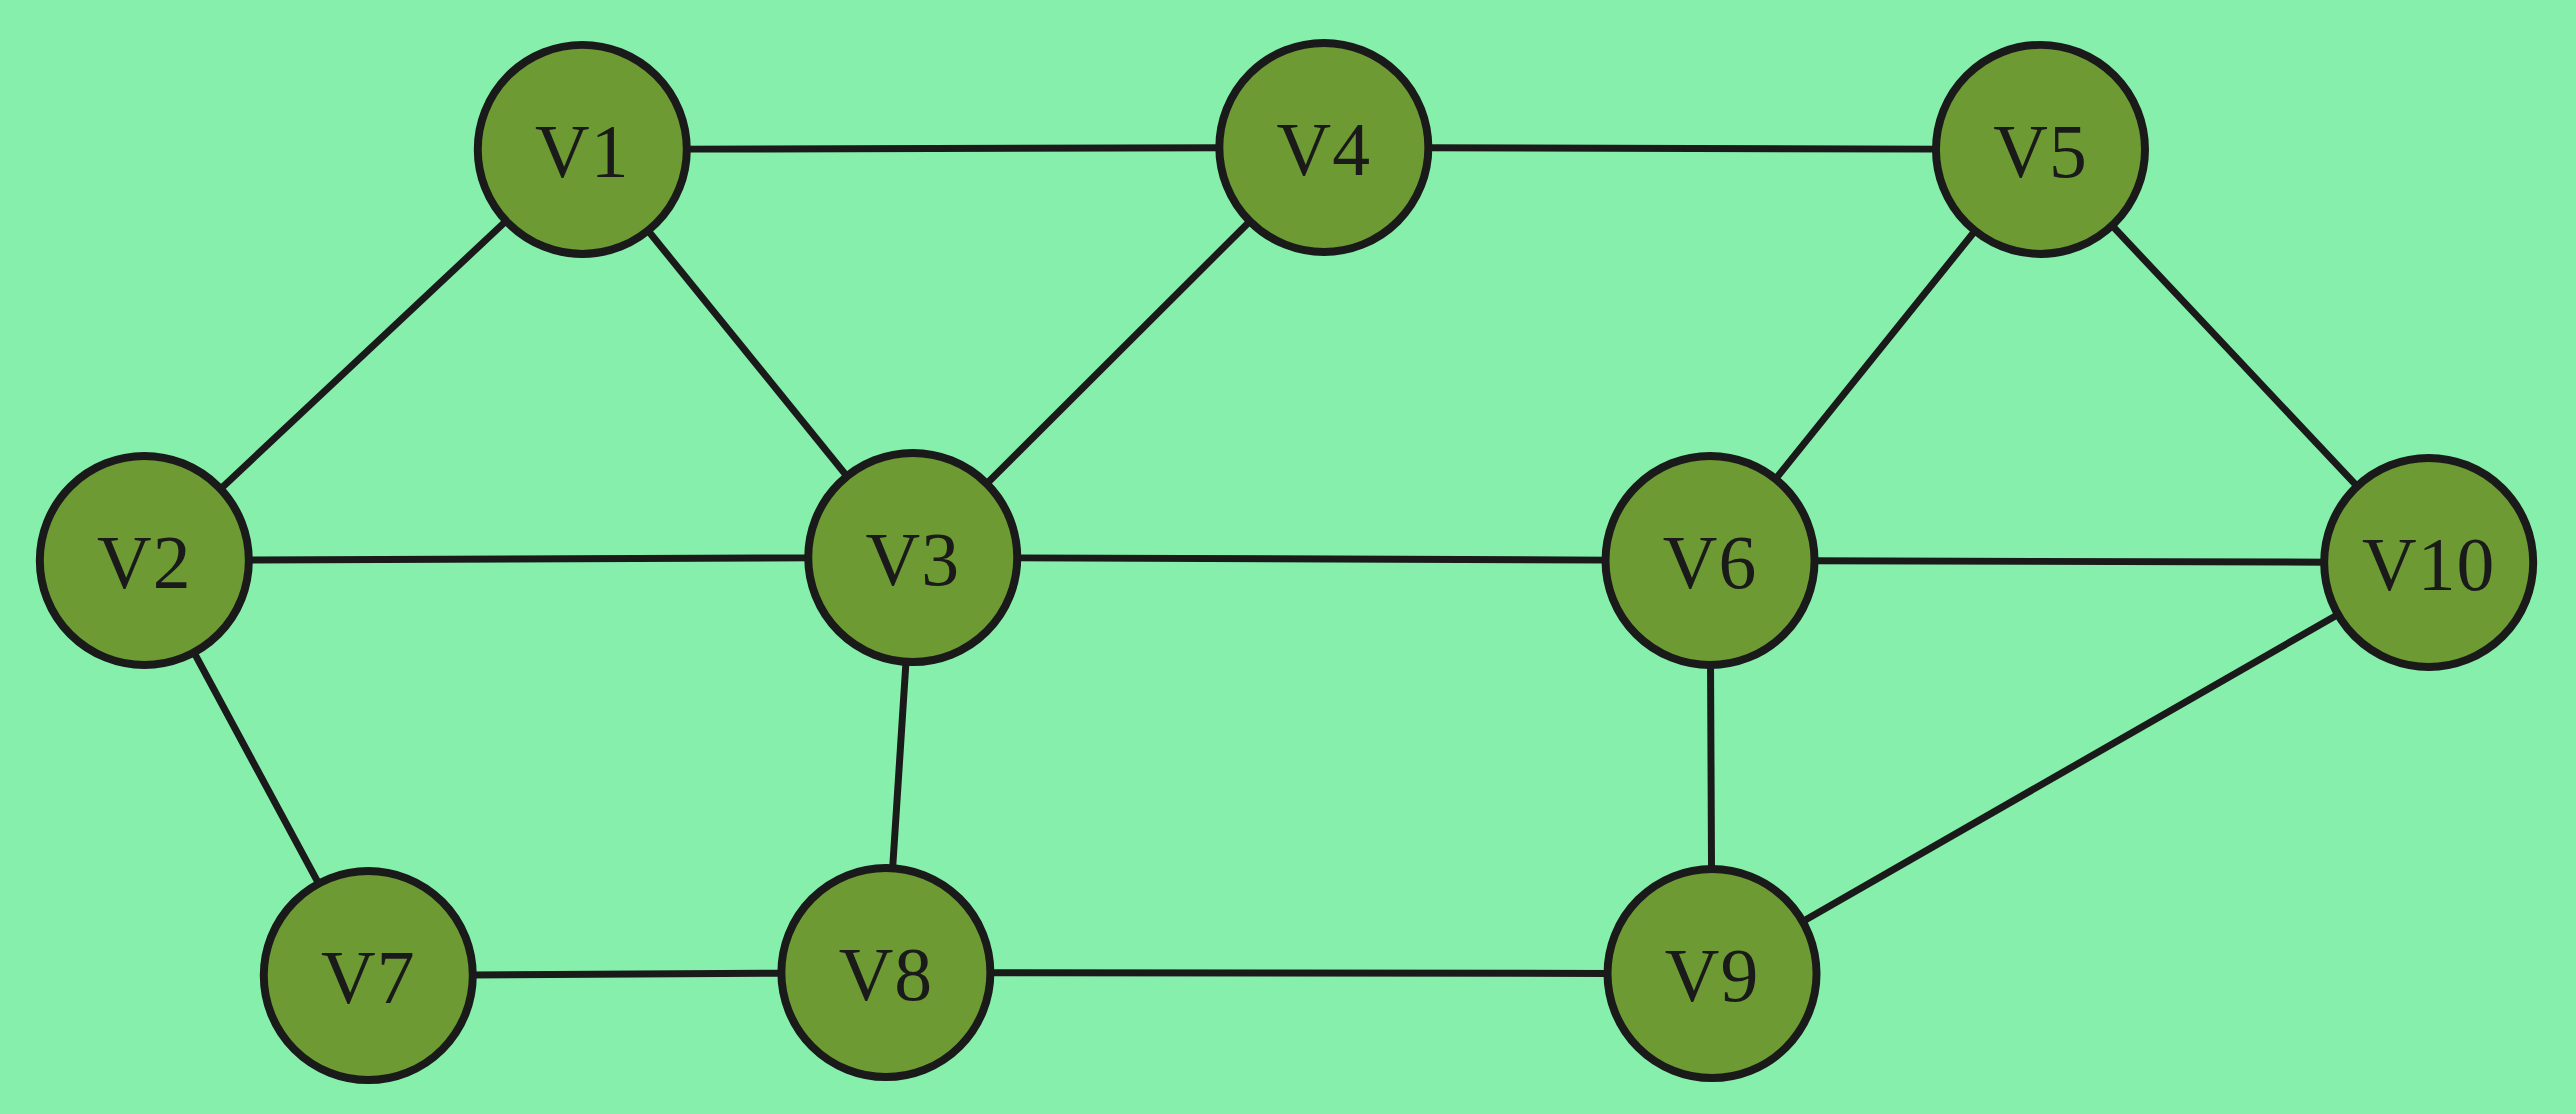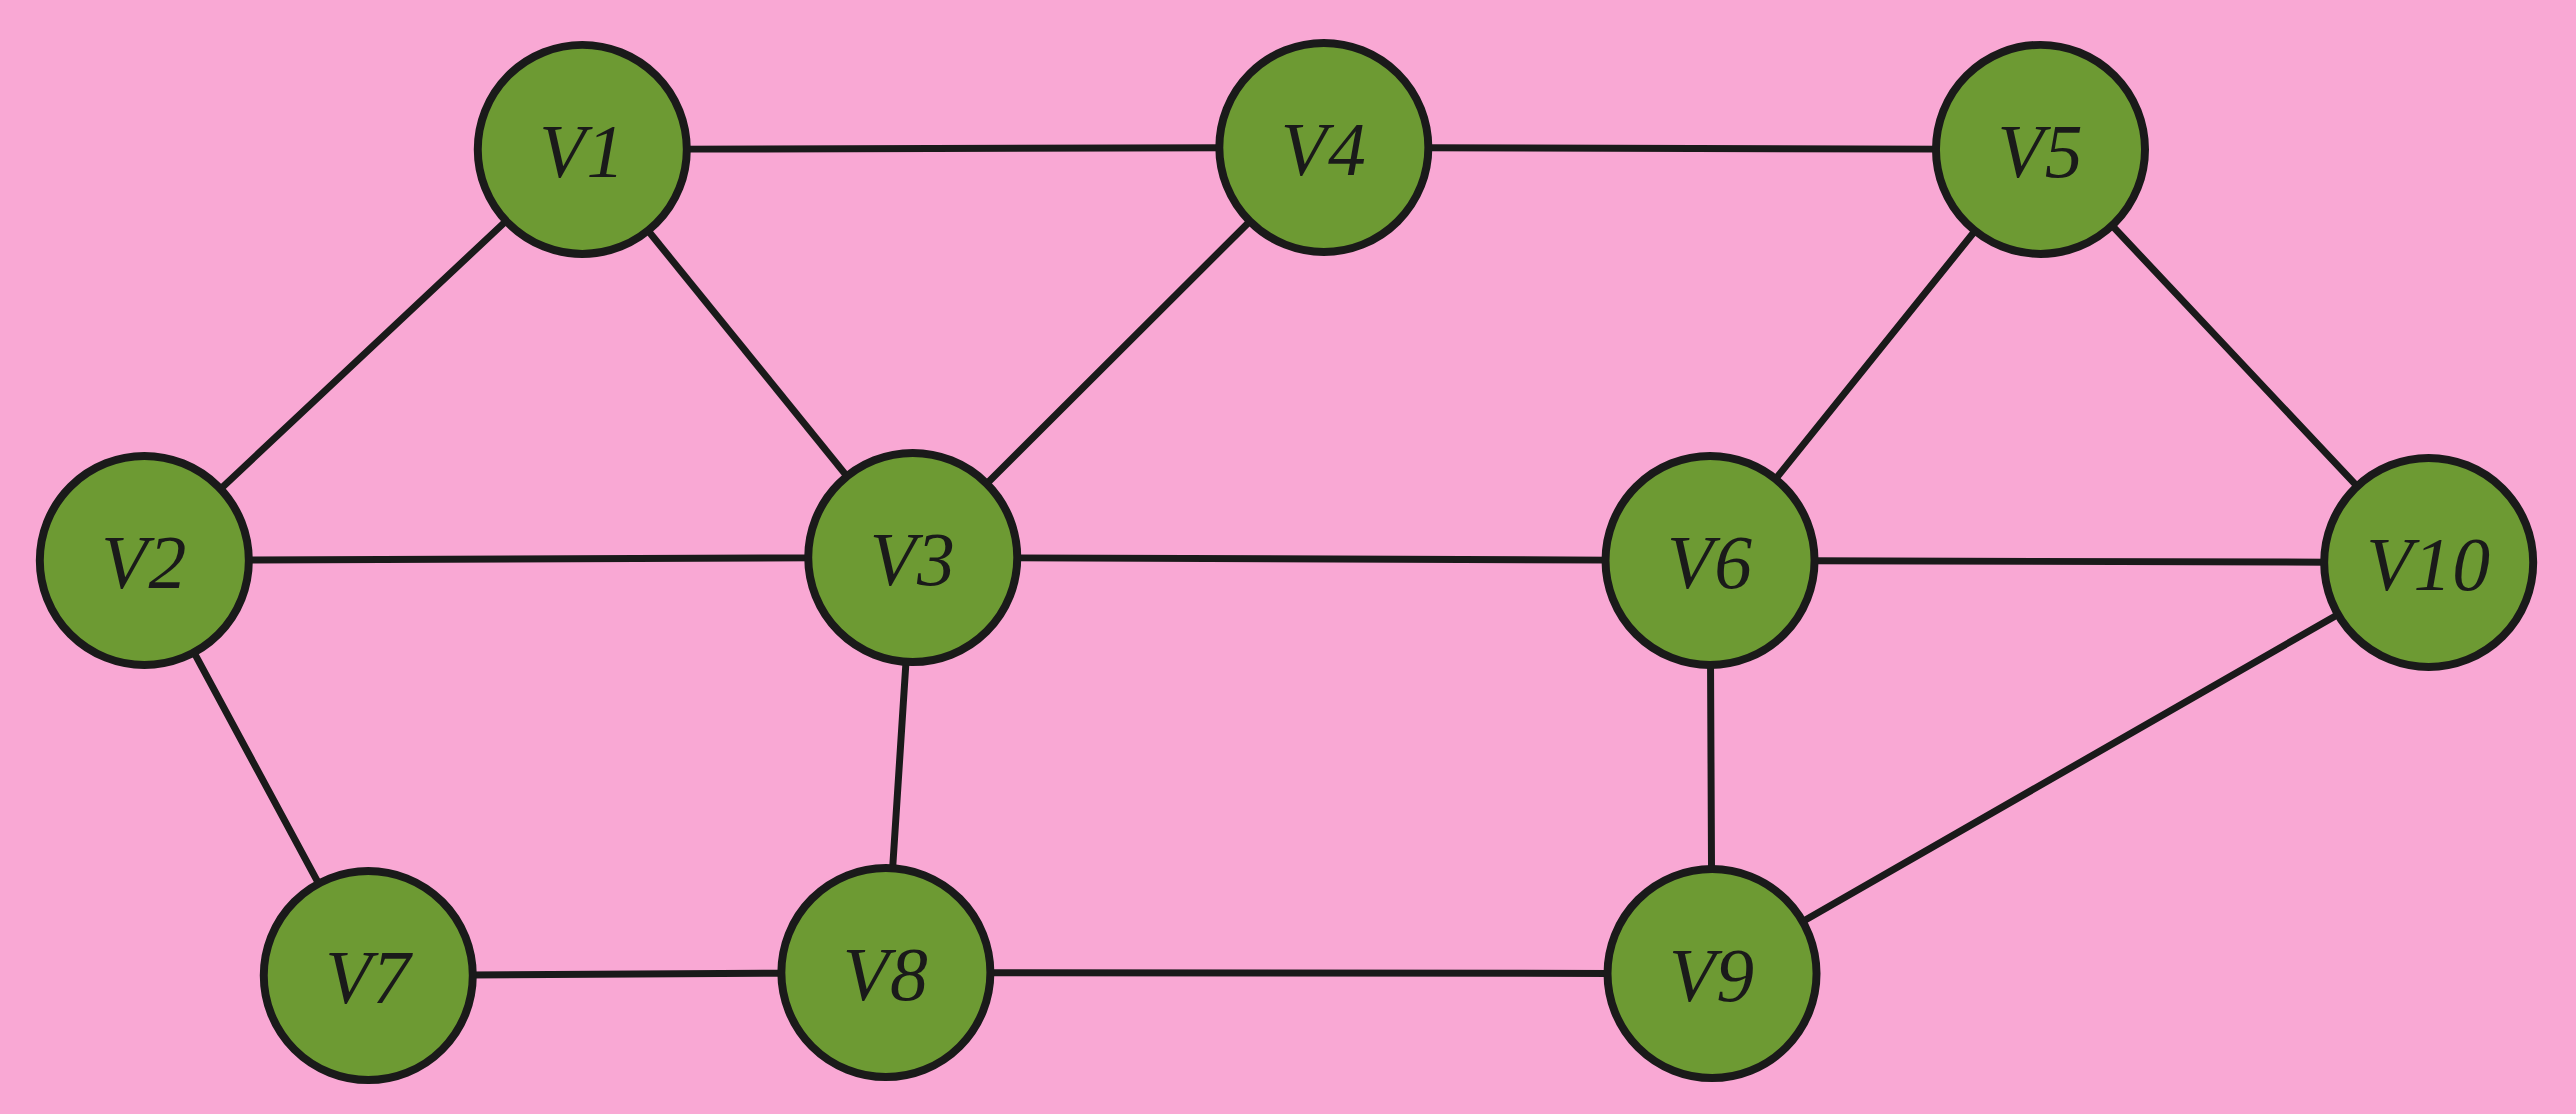--- a/index.html
+++ b/index.html
@@ -7,23 +7,22 @@
     padding: 0;
     background: #ffffff;
   }
   body {
     font-family: "Liberation Serif", "DejaVu Serif", serif;
   }
   #canvas-wrap {
     position: relative;
     width: 2576px;
     height: 1115px;
-    background: #f9a8d4;
+    background: #86efac;
     overflow: hidden;
-    font-style: italic;
   }
   svg#graph-svg {
     display: block;
     width: 2576px;
     height: 1115px;
   }
   .graph-edge {
     fill: none;
     stroke: #1a1a1a;
     stroke-width: 7;

